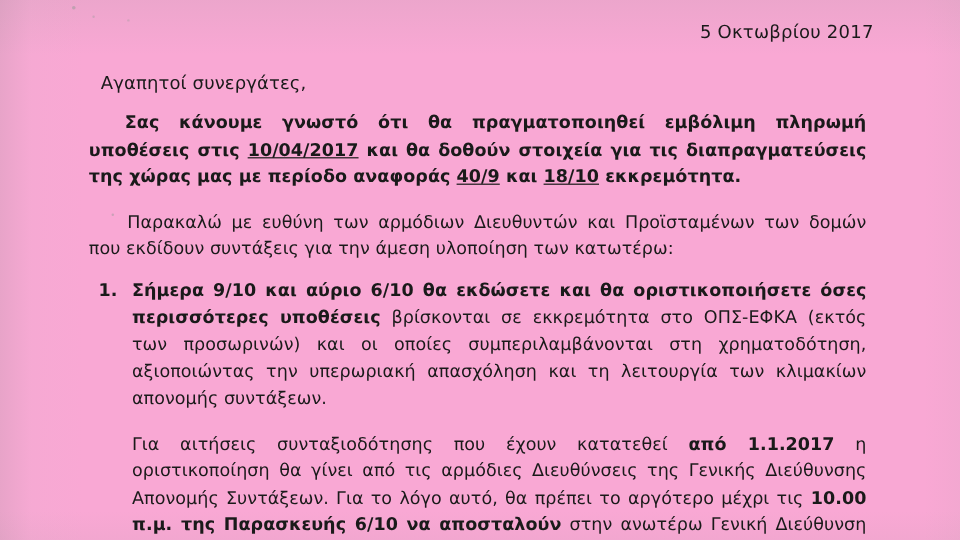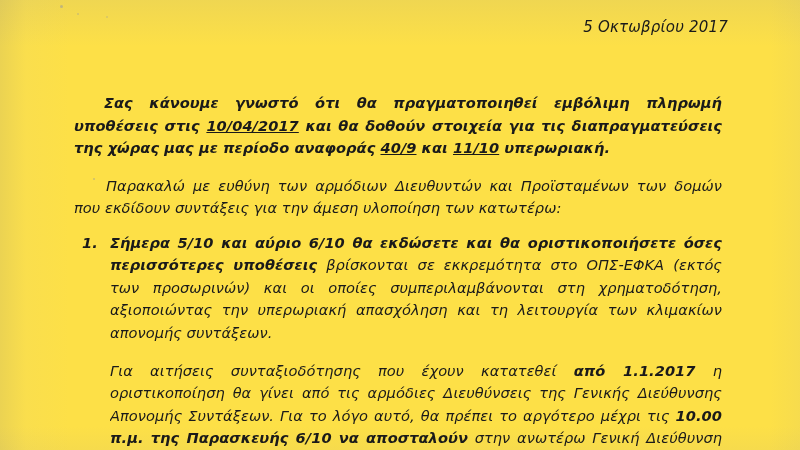--- a/index.html
+++ b/index.html
@@ -4,25 +4,24 @@
 <style>
   html, body {
     margin: 0;
     padding: 0;
     background: #ffffff;
   }
   #page {
     position: relative;
     width: 800px;
     height: 450px;
-    background: #fde047;
+    background: #f9a8d4;
     overflow: hidden;
     font-family: "DejaVu Sans", sans-serif;
     color: #1a1a1a;
-    font-style: italic;
   }
   
   #scan-vignette {
     position: absolute;
     inset: 0;
     pointer-events: none;
     background:
       linear-gradient(to right, rgba(140,140,140,0.16) 0px, rgba(190,190,190,0.05) 26px, rgba(255,255,255,0) 70px),
       linear-gradient(to bottom, rgba(150,150,150,0.13) 0px, rgba(255,255,255,0) 46px),
       linear-gradient(to left, rgba(160,160,160,0.07) 0px, rgba(255,255,255,0) 30px),
@@ -104,32 +103,33 @@
 <div id="page">
 
   <div id="scan-vignette"></div>
   <div id="speck-a"></div>
   <div id="speck-b"></div>
   <div id="speck-c"></div>
   <div id="speck-d"></div>
 
   <div class="date-line">5 Οκτωβρίου 2017</div>
 
+  <div class="salutation">Αγαπητοί συνεργάτες,</div>
 
   <div class="body-block">
 
-    <p class="para"><span class="b">Σας κάνουμε γνωστό ότι θα πραγματοποιηθεί εμβόλιμη πληρωμή υποθέσεις στις </span><span class="bu">10/04/2017</span><span class="b"> και θα δοθούν στοιχεία για τις διαπραγματεύσεις της χώρας μας με περίοδο αναφοράς </span><span class="bu">40/9</span><span class="b"> και </span><span class="bu">11/10</span><span class="b"> υπερωριακή.</span></p>
+    <p class="para"><span class="b">Σας κάνουμε γνωστό ότι θα πραγματοποιηθεί εμβόλιμη πληρωμή υποθέσεις στις </span><span class="bu">10/04/2017</span><span class="b"> και θα δοθούν στοιχεία για τις διαπραγματεύσεις της χώρας μας με περίοδο αναφοράς </span><span class="bu">40/9</span><span class="b"> και </span><span class="bu">18/10</span><span class="b"> εκκρεμότητα.</span></p>
 
     <p class="para second">Παρακαλώ με ευθύνη των αρμόδιων Διευθυντών και Προϊσταμένων των δομών που εκδίδουν συντάξεις για την άμεση υλοποίηση των κατωτέρω:</p>
 
     <ol class="items">
 
       <li>
         <span class="marker">1.</span>
-        <span class="b">Σήμερα 5/10 και αύριο 6/10 θα εκδώσετε και θα οριστικοποιήσετε όσες περισσότερες υποθέσεις</span><span> βρίσκονται σε εκκρεμότητα στο ΟΠΣ-ΕΦΚΑ (εκτός των προσωρινών) και οι οποίες συμπεριλαμβάνονται στη χρηματοδότηση, αξιοποιώντας την υπερωριακή απασχόληση και τη λειτουργία των κλιμακίων απονομής συντάξεων.</span>
+        <span class="b">Σήμερα 9/10 και αύριο 6/10 θα εκδώσετε και θα οριστικοποιήσετε όσες περισσότερες υποθέσεις</span><span> βρίσκονται σε εκκρεμότητα στο ΟΠΣ-ΕΦΚΑ (εκτός των προσωρινών) και οι οποίες συμπεριλαμβάνονται στη χρηματοδότηση, αξιοποιώντας την υπερωριακή απασχόληση και τη λειτουργία των κλιμακίων απονομής συντάξεων.</span>
       </li>
 
       <li class="clipped">
         
         <span>Για αιτήσεις συνταξιοδότησης που έχουν κατατεθεί </span><span class="b">από 1.1.2017</span><span> η οριστικοποίηση θα γίνει από τις αρμόδιες Διευθύνσεις της Γενικής Διεύθυνσης Απονομής Συντάξεων. Για το λόγο αυτό, θα πρέπει το αργότερο μέχρι τις </span><span class="b">10.00 π.μ. της Παρασκευής 6/10 να αποσταλούν</span><span> στην ανωτέρω Γενική Διεύθυνση προς οριστικοποίηση, με τις διαδικασίες που σας έχουν γνωστοποιηθεί μέσω ηλεκτρονικού ταχυδρομείου.</span>
       </li>
 
     </ol>
   </div>
 </div>

